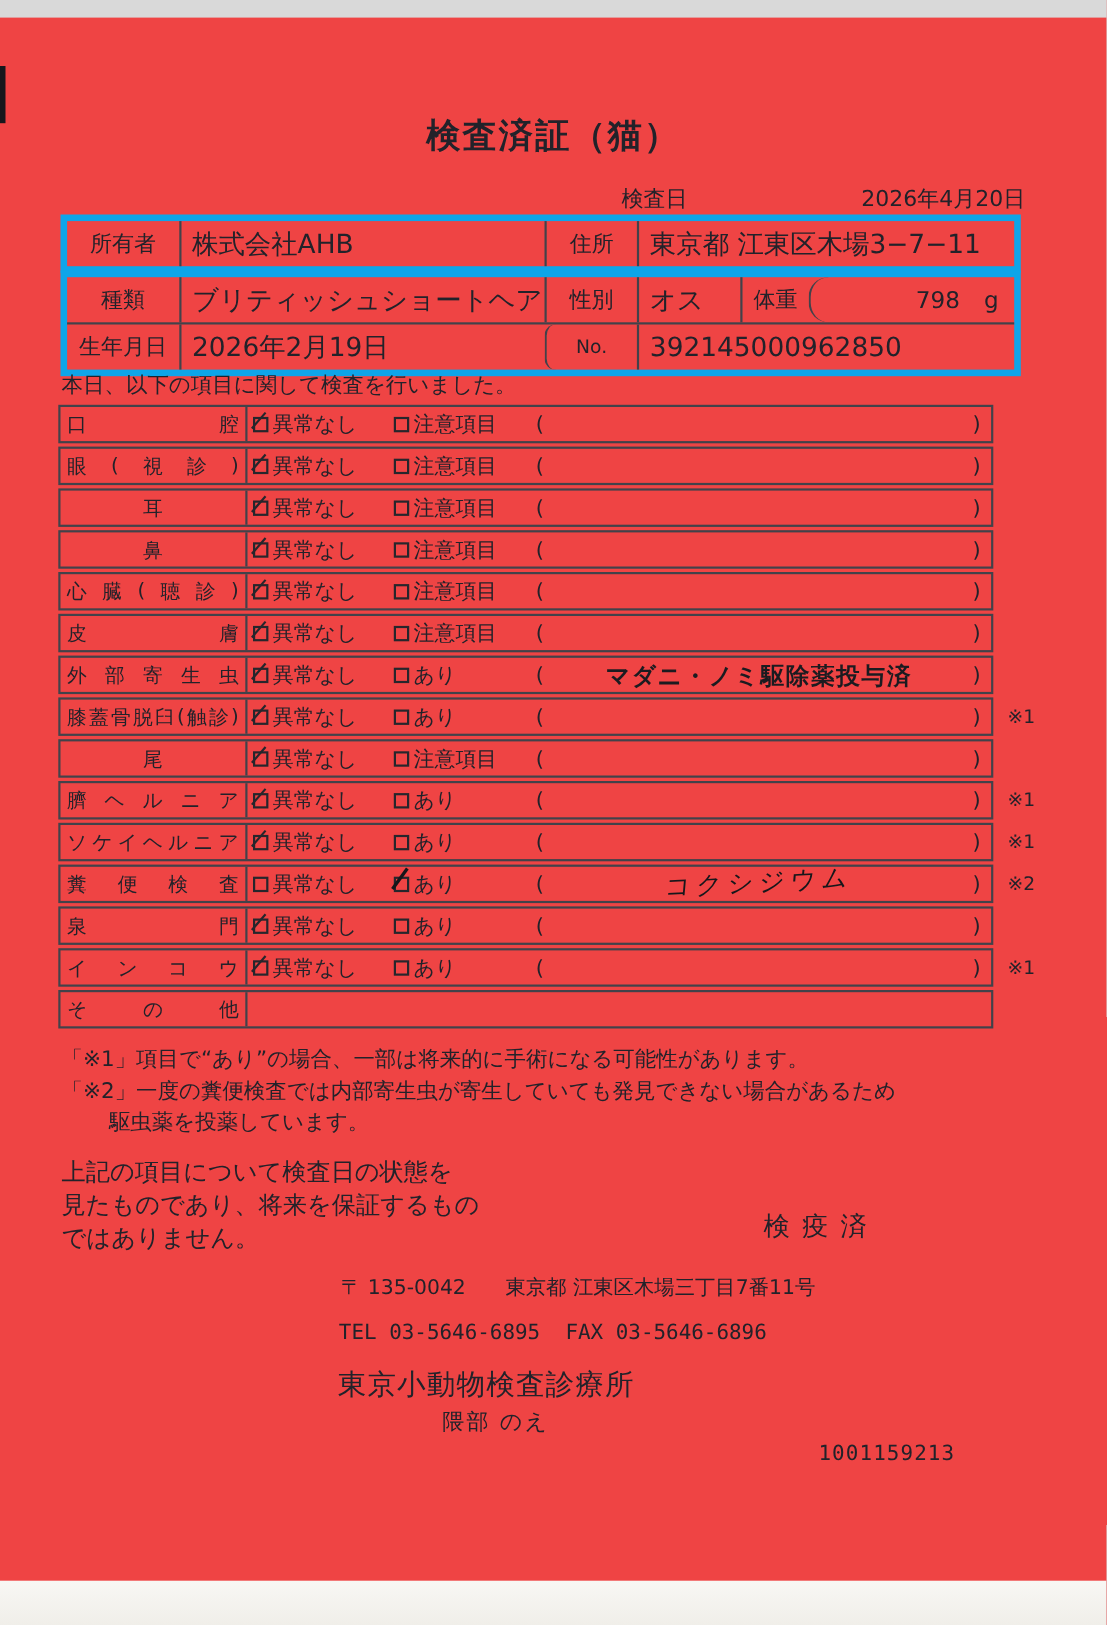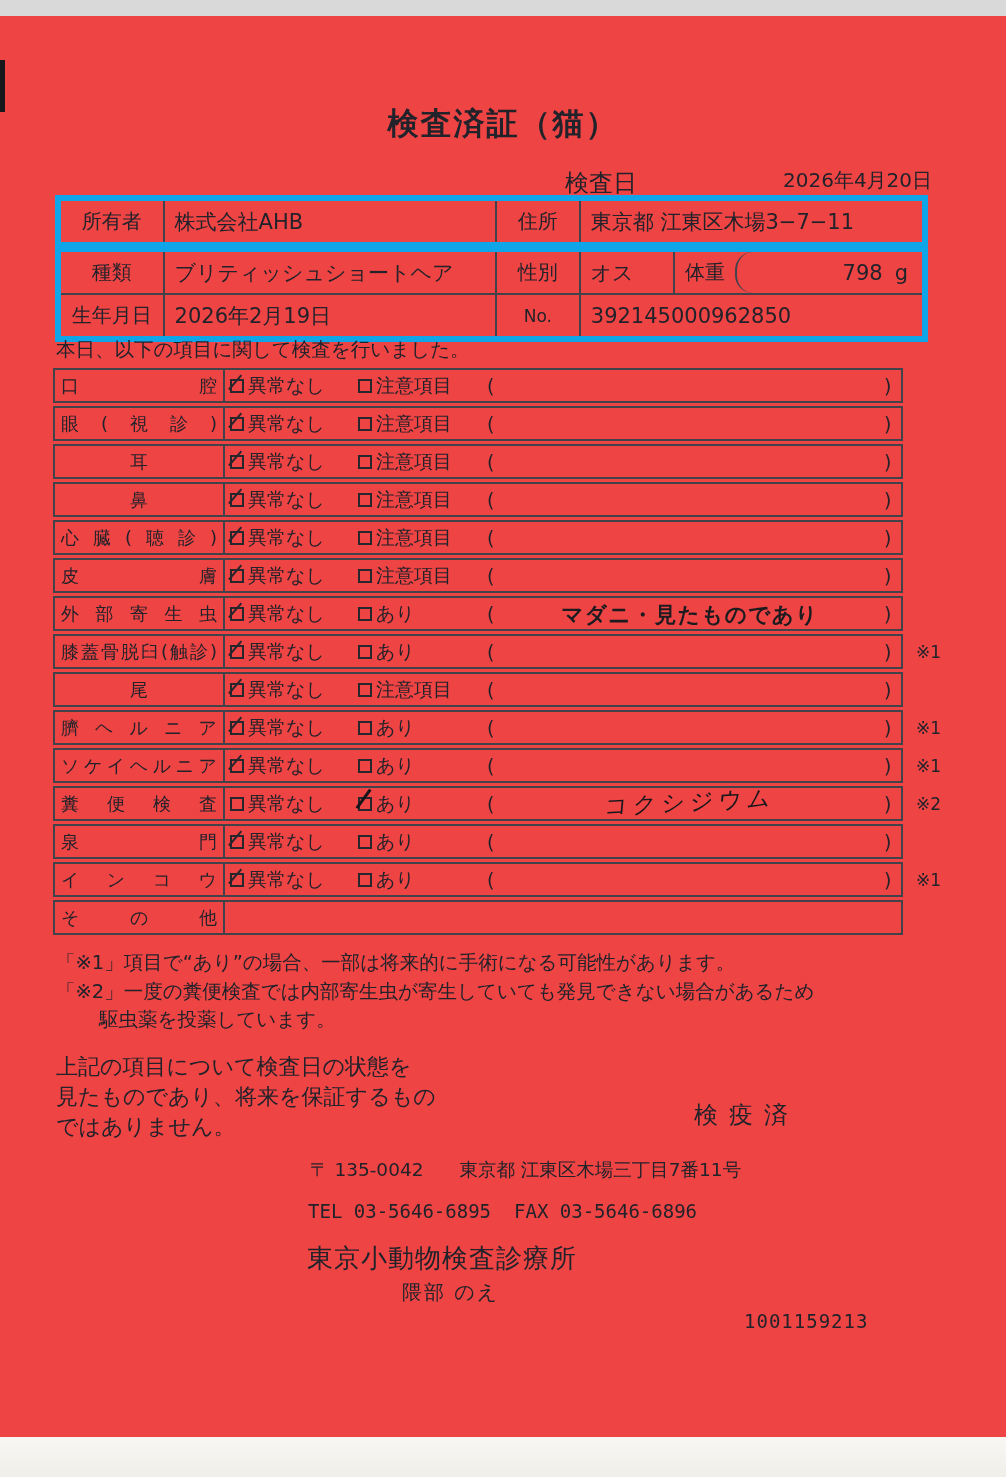--- a/index.html
+++ b/index.html
@@ -14,35 +14,35 @@
   }
 
   
   .artifact-left   { position:absolute; left:0; top:44px; width:5px; height:52px; background:#17171c; }
   .artifact-bottom { position:absolute; left:0; bottom:0; width:100%; height:56px;
                      background:linear-gradient(#f8f7f4,#edebe5); }
 
   
   .title { position:absolute; top:87px; left:0; width:100%; text-align:center;
            font-size:31px; font-weight:600; letter-spacing:2px; }
-  .exam-date-label { position:absolute; left:565px; top:151px; font-size:24px; }
+  .exam-date-label { position:absolute; left:565px; top:151px; font-size:20px; }
   .exam-date       { position:absolute; left:783px; top:151px; font-size:20px; }
 
   
   .info-table { position:absolute; left:55px; border:6px solid #0ea5e9; box-sizing:border-box; }
   .info-row   { display:flex; height:41px; }
   .info-row + .info-row { border-top:2px solid #42424a; }
   .cell { box-sizing:border-box; display:flex; align-items:center; overflow:hidden; }
   .cell + .cell { border-left:2px solid #42424a; }
   .cell.lab { justify-content:center; font-size:20px; }
-  .cell.val { padding-left:10px; font-size:21px; }
+  .cell.val { padding-left:10px; font-size:24px; }
   .w-103{width:103px;} .w-337{width:337px;} .w-85{width:85px;} .w-348{width:348px;}
   .w-96{width:96px;} .w-62{width:62px;} .w-190{width:190px;}
-  .cell.weight { justify-content:flex-end; gap:12px; padding-right:14px; font-size:21px;border-radius:18px; }
-  .cell.no-lab { font-size:17px; }
+  .cell.weight { justify-content:flex-end; gap:22px; padding-right:14px; font-size:21px;border-radius:18px; }
+  .cell.no-lab { font-size:17px;border-radius:10px; }
 
   .intro { position:absolute; left:56px; top:320px; font-size:19.5px; }
 
   
   .checklist { position:absolute; left:53px; top:352px; width:850px; }
   .cl-row { box-sizing:border-box; height:35px; margin-bottom:3px;
             border:2px solid #42424a; display:flex; background:transparent; }
   .cl-label { box-sizing:border-box; width:170px; border-right:2px solid #42424a;
               display:flex; align-items:center; justify-content:space-between;
               padding:0 6px; font-size:18px; }
@@ -274,21 +274,21 @@
       <div class="cl-content">
         <span class="opt opt1">
           <span class="cb cb1 checked"></span>
           <span class="opt-text1">異常なし</span>
         </span>
         <span class="opt opt2">
           <span class="cb cb2"></span>
           <span class="opt-text2">あり</span>
         </span>
         <span class="paren-open">(</span>
-        <span class="paren-text printed">マダニ・見たものであり</span>
+        <span class="paren-text printed">マダニ・ノミ駆除薬投与済</span>
         <span class="paren-close">)</span>
         <span class="note-mark"></span>
       </div>
     </div>
 
     <div class="cl-row">
       <div class="cl-label">
           <span>膝</span>
           <span>蓋</span>
           <span>骨</span>

